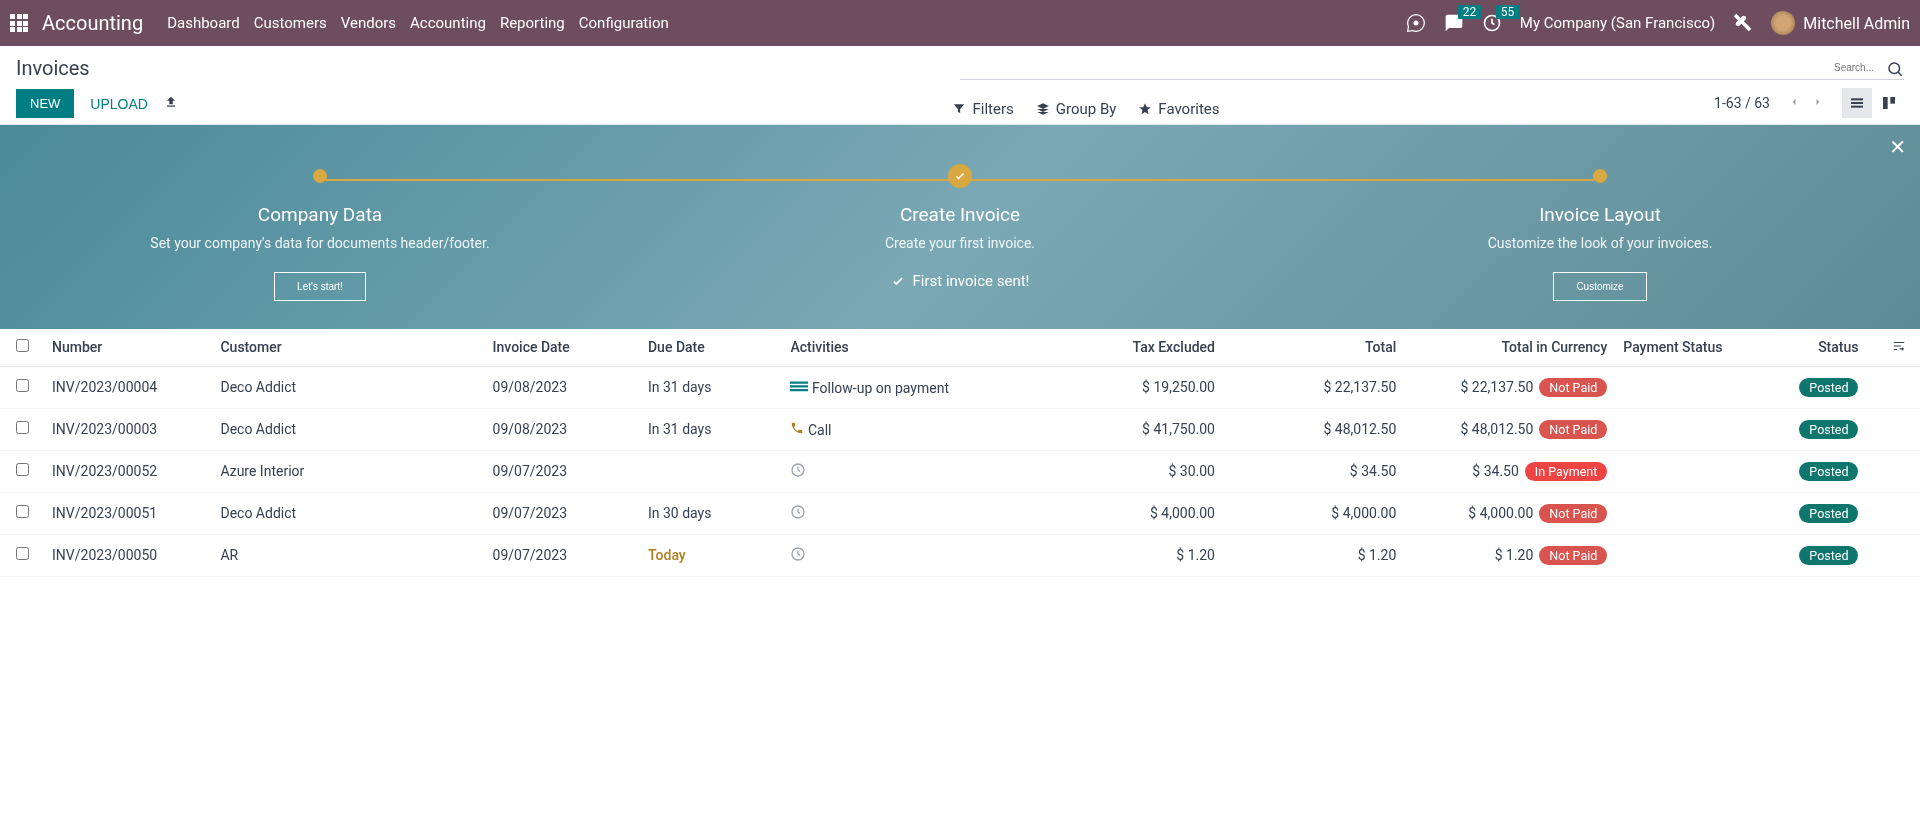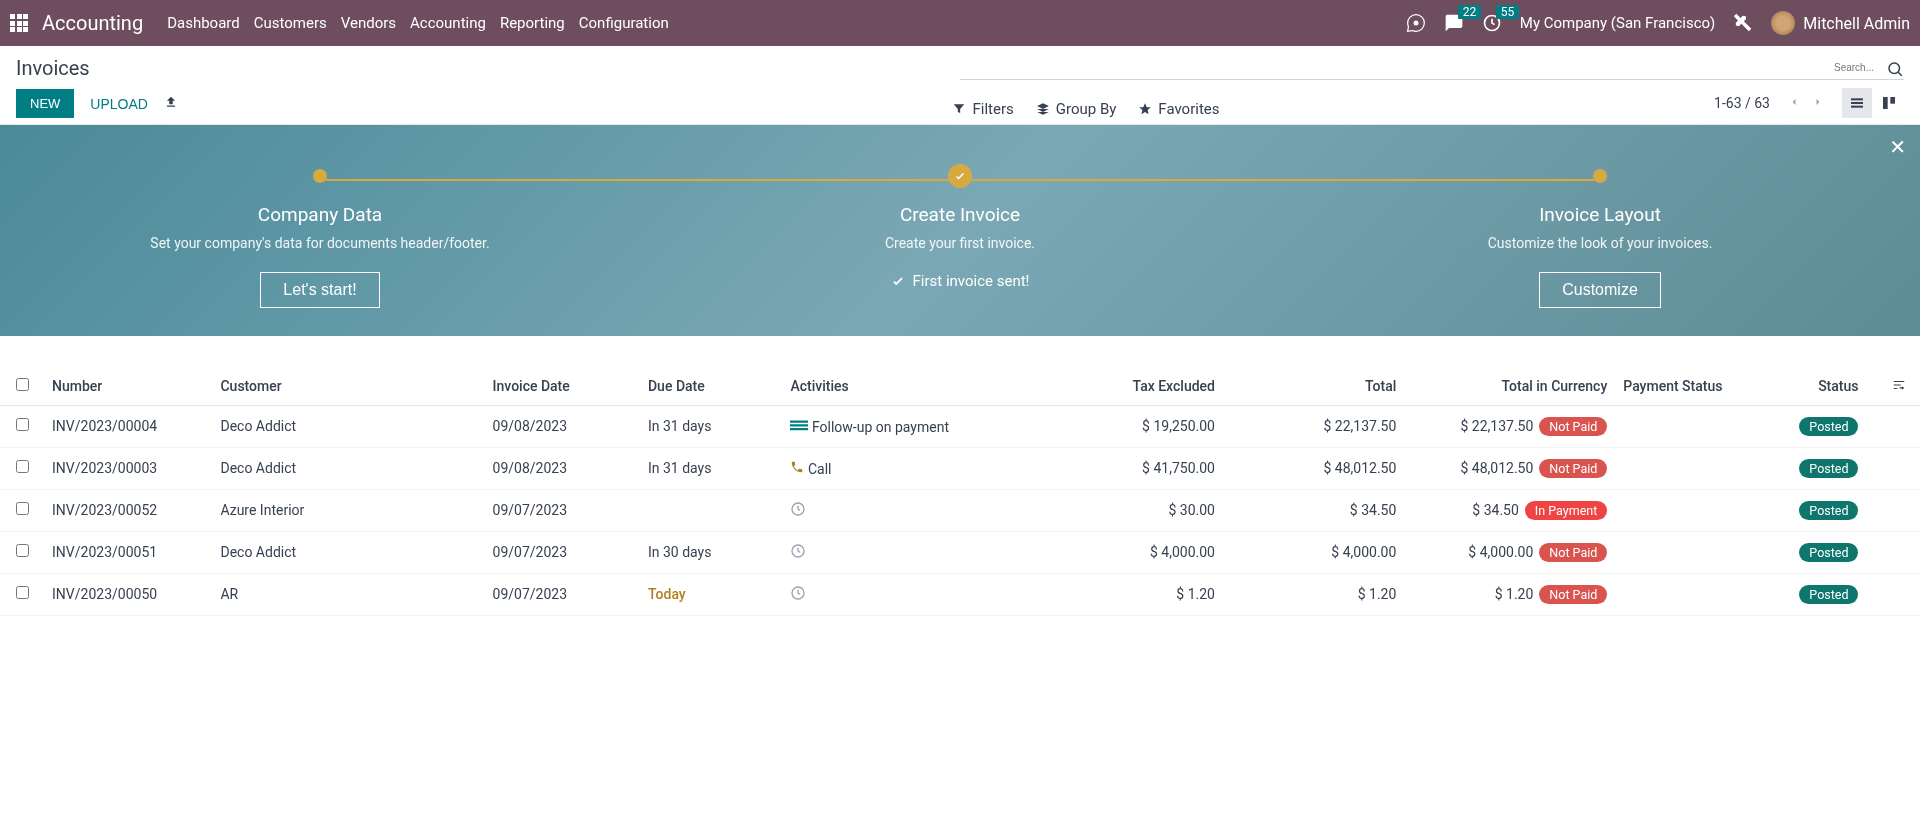--- a/index.html
+++ b/index.html
@@ -51,27 +51,27 @@
 .onboard { position: relative; background: linear-gradient(135deg, #4a8a99 0%, #7aa8b4 50%, #5d8b96 100%); color: #fff; padding: 30px 0 28px; }
 .onboard-close { position: absolute; right: 14px; top: 10px; color: #fff; font-size: 20px; cursor: pointer; background: none; border: none; }
 .steps-line { position: absolute; top: 54px; left: 17%; right: 17%; height: 2px; background: #d8a940; }
 .steps { display: flex; justify-content: space-around; position: relative; }
 .step { flex: 1; text-align: center; padding: 0 20px; }
 .step-dot { width: 14px; height: 14px; background: #d8a940; border-radius: 50%; margin: 14px auto 20px; position: relative; z-index: 2; }
 .step-dot.done { width: 24px; height: 24px; margin-top: 9px; margin-bottom: 15px; display: flex; align-items: center; justify-content: center; }
 .step-dot.done svg { width: 12px; height: 12px; fill: #fff; }
 .step-title { font-size: 19px; margin-bottom: 8px; }
 .step-desc { font-size: 14px; opacity: 0.9; margin-bottom: 18px; line-height: 1.4; }
-.step-btn { background: transparent; border: 1px solid #fff; color: #fff; padding: 8px 22px; font-size: 16px; cursor: pointer; }
+.step-btn { background: transparent; border: 1px solid #fff; color: #fff; padding: 8px 22px; font-size: 10px; cursor: pointer; }
 .step-done-label { display: flex; align-items: center; justify-content: center; gap: 8px; font-size: 15px; }
 .step-done-label svg { width: 14px; height: 14px; fill: #fff; }
 
 
 .table-wrap { width: 100%; }
-table { width: 100%; border-collapse: collapse; margin-top: 32px; }
+table { width: 100%; border-collapse: collapse; }
 thead th { text-align: left; font-weight: 500; font-size: 14px; padding: 10px 8px; border-bottom: 1px solid #e5e7eb; color: #374151; }
 th.num, td.num { text-align: right; }
 tbody td { padding: 11px 8px; font-size: 14px; border-bottom: 1px solid #f3f4f6; }
 .chk { width: 34px; text-align: center; }
 .chk input { cursor: pointer; }
 .settings-col { width: 32px; text-align: center; }
 .settings-col svg { width: 14px; height: 14px; fill: #374151; cursor: pointer; }
 .col-number { width: 130px; }
 .col-customer { width: 210px; }
 .col-date { width: 120px; }

